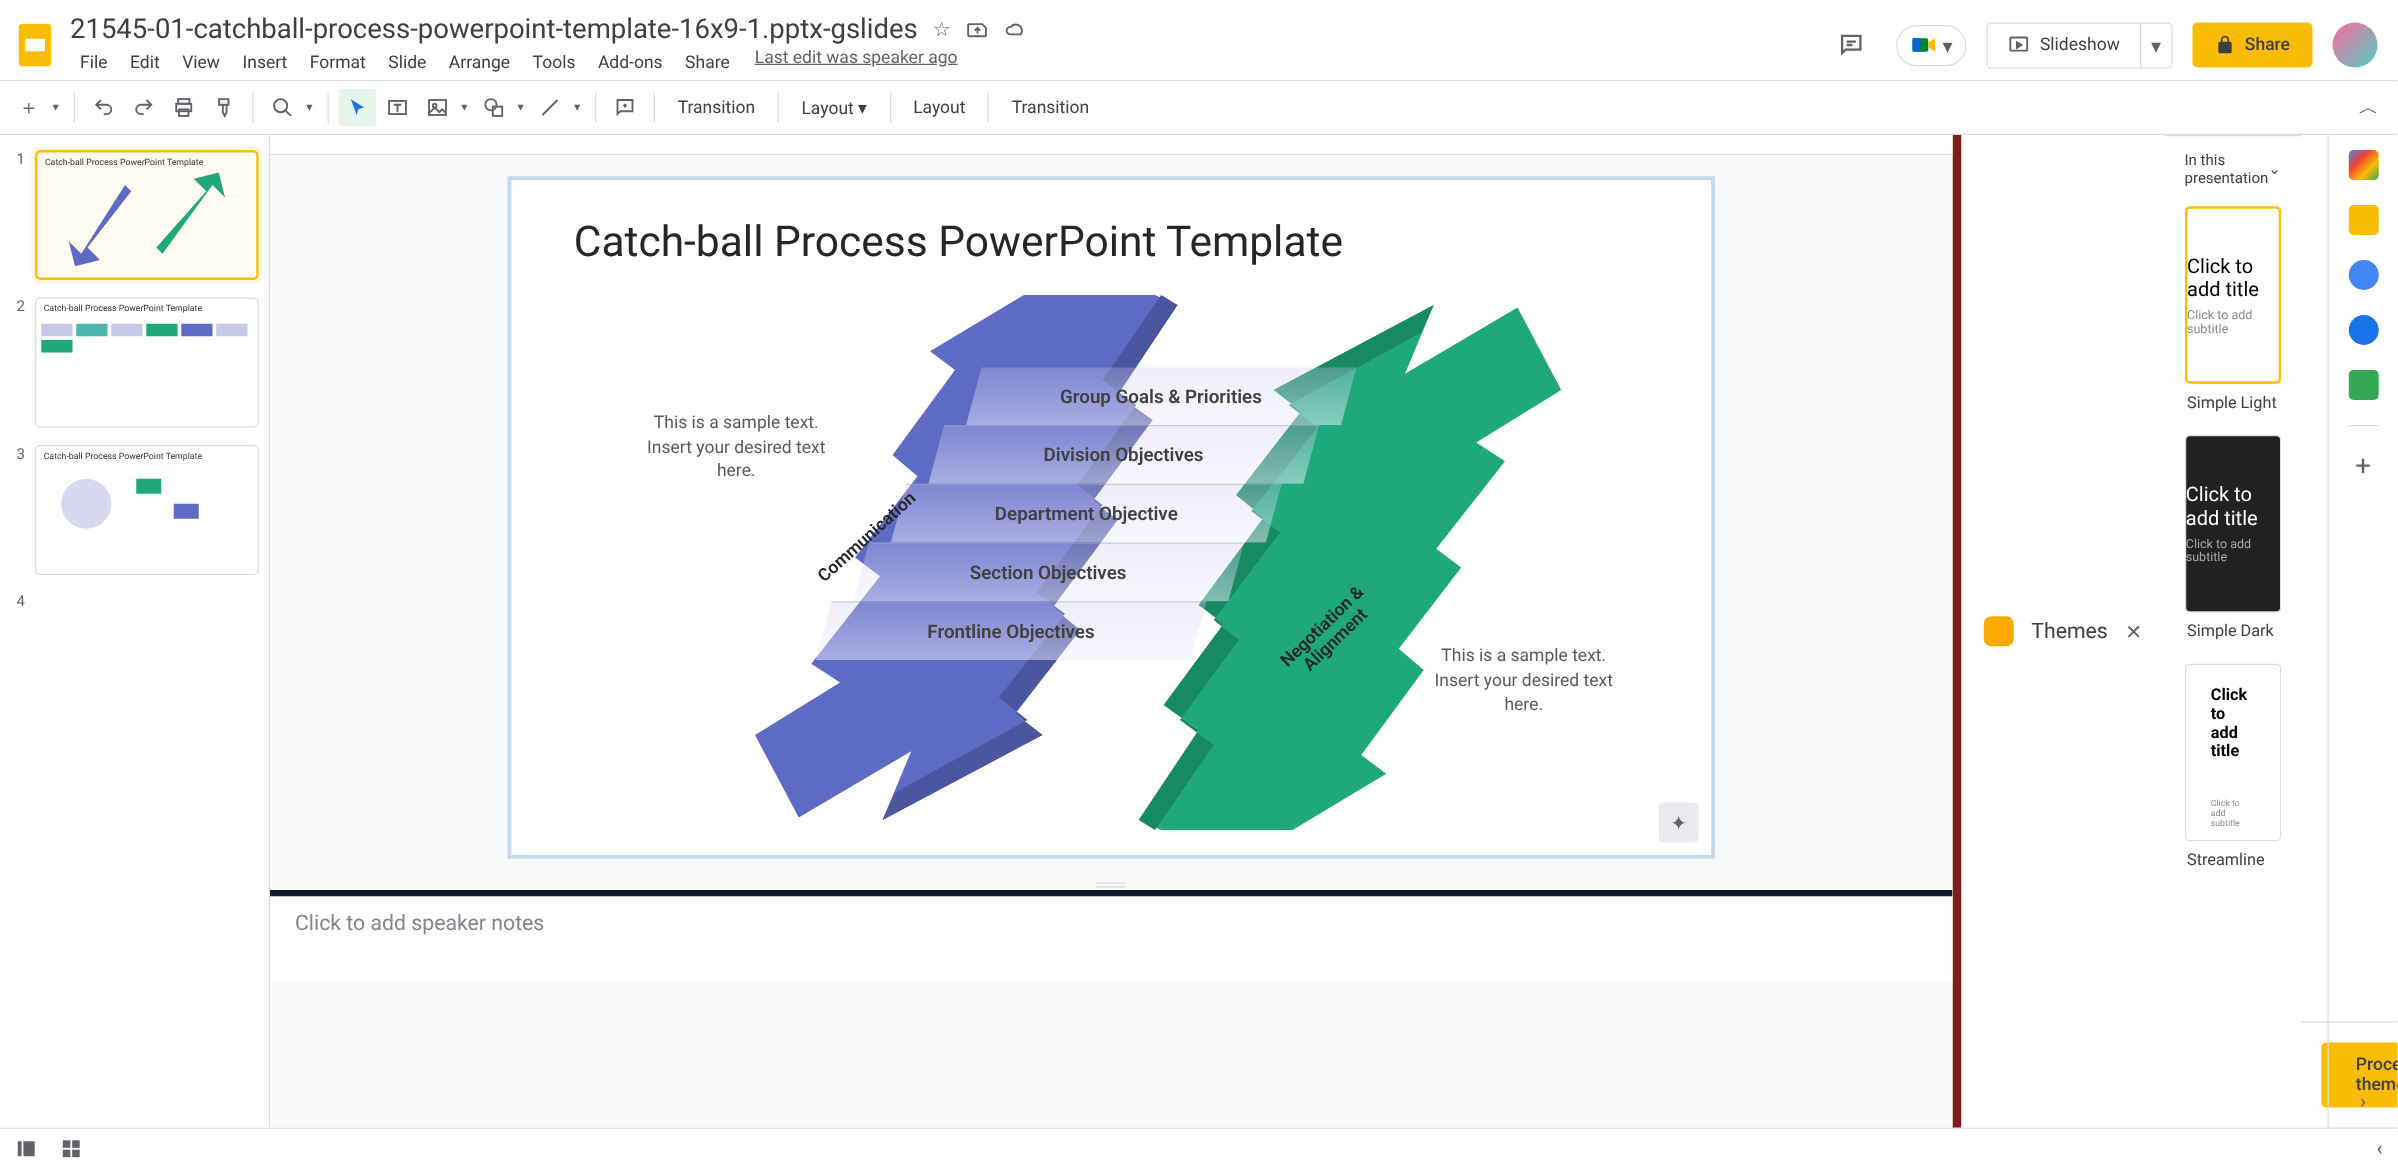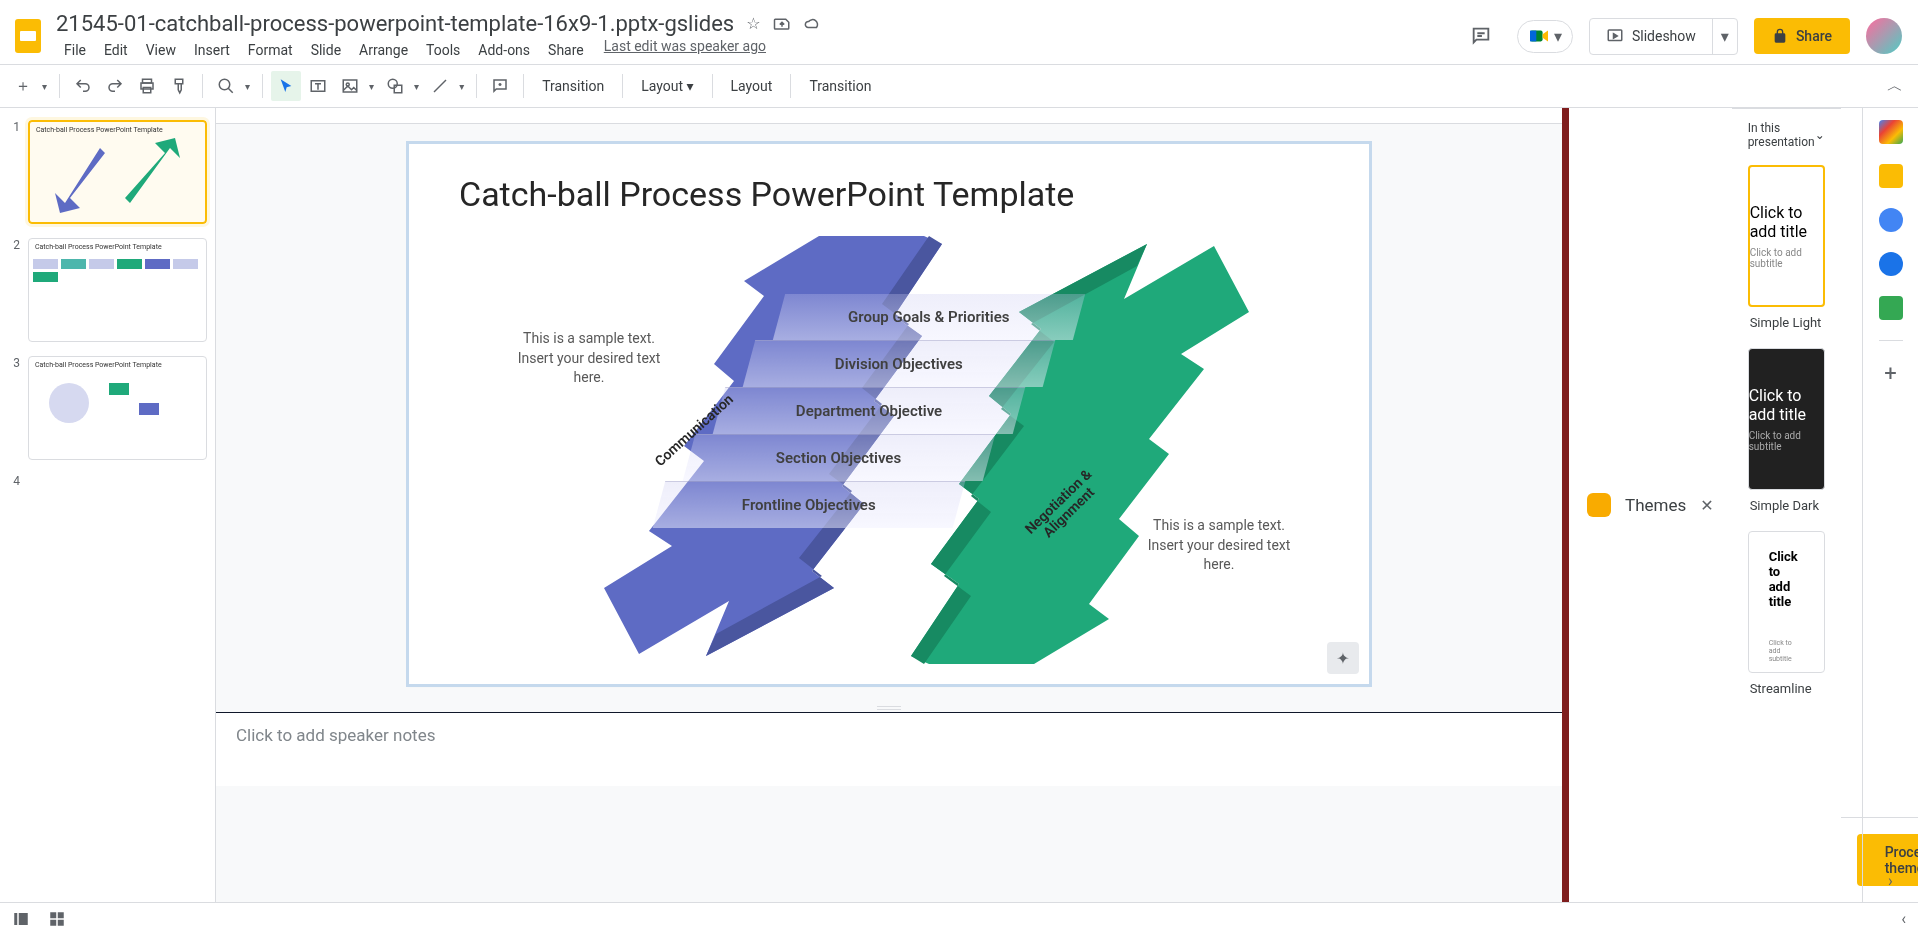--- a/index.html
+++ b/index.html
@@ -59,21 +59,21 @@
 .level-offset-2 { transform: translateX(-60px) skewX(-15deg); } .level-offset-2 span { display: inline-block; transform: skewX(15deg); }
 .level-offset-3 { transform: translateX(-90px) skewX(-15deg); } .level-offset-3 span { display: inline-block; transform: skewX(15deg); }
 .level-offset-4 { transform: translateX(-120px) skewX(-15deg); } .level-offset-4 span { display: inline-block; transform: skewX(15deg); }
 .level-offset-5 { transform: translateX(-150px) skewX(-15deg); } .level-offset-5 span { display: inline-block; transform: skewX(15deg); }
 
 .comm-label { position: absolute; left: 235px; top: 278px; font-size: 14px; font-weight: 600; color: #262626; transform: rotate(-42deg); }
 .nego-label { position: absolute; left: 612px; top: 348px; font-size: 14px; font-weight: 600; color: #262626; transform: rotate(-44deg); text-align: center; line-height: 1.1; }
 
 .speaker-notes-divider { height: 8px; display: flex; align-items: center; justify-content: center; cursor: ns-resize; }
 .divider-handle { width: 24px; height: 4px; border-top: 1px solid #dadce0; border-bottom: 1px solid #dadce0; }
-.speaker-notes { height: 74px; padding: 12px 20px; border-top: 1px solid #0f172a; background: #fff; }
+.speaker-notes { height: 74px; padding: 12px 20px; border-top: 5px solid #0f172a; background: #fff; }
 .notes-placeholder { color: #80868b; font-size: 17px; }
 
 .themes-panel { width: 300px; border-left: 7px solid #7f1d1d; background: #fff; display: flex; flex-direction: row; }
 .themes-header { display: flex; align-items: center; padding: 14px 18px; gap: 14px; }
 .themes-icon { width: 24px; height: 24px; background: #f9ab00; border-radius: 6px; position: relative; }
 .themes-title { flex: 1; font-size: 17px; color: #3c4043; }
 .themes-close { color: #5f6368; cursor: pointer; }
 .themes-section { padding: 8px 16px; border-top: 1px solid #dadce0; }
 .section-head { display: flex; justify-content: space-between; align-items: center; font-size: 12px; color: #3c4043; padding: 4px 0; cursor: pointer; }
 .theme-list { padding-top: 12px; display: flex; flex-direction: column; gap: 10px; overflow-y: auto;}

